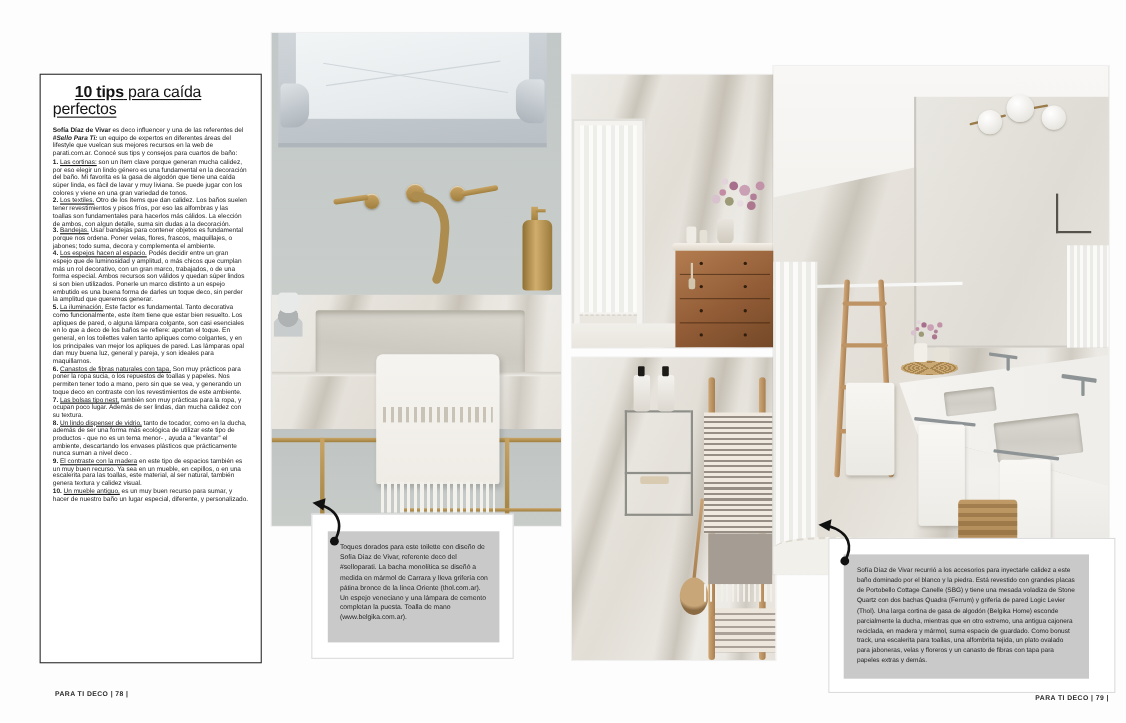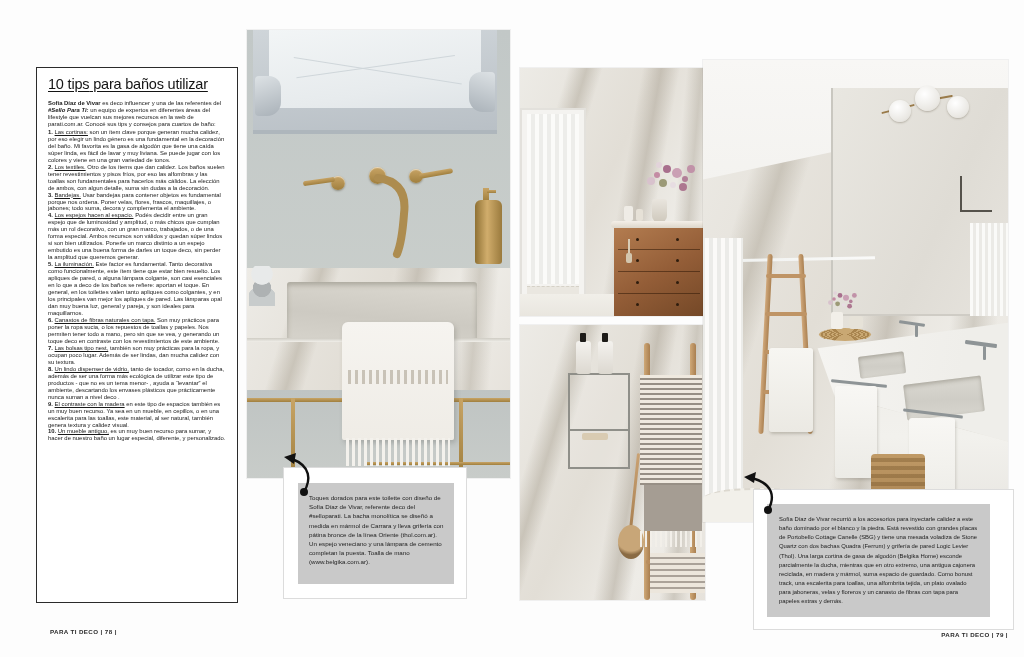--- a/index.html
+++ b/index.html
@@ -6,21 +6,21 @@
   .stage{position:relative;width:1024px;height:657px;background:#fdfdfd;overflow:hidden;
          font-family:"Liberation Sans",sans-serif;color:#141414;}
   .abs{position:absolute;}
   .photo{position:absolute;overflow:hidden;box-shadow:0 0 0 1px rgba(0,0,0,.05);}
 
   
   .tips-box{left:36px;top:67px;width:202px;height:536px;border:1.3px solid #2b2b2b;
             background:#fff;box-sizing:border-box;padding:9px 11px 6px 11px;}
   .tips-head{font-size:14.5px;line-height:1.1;margin:0 0 7px 0;font-weight:400;
              text-decoration:underline;text-underline-offset:2px;letter-spacing:-.2px;}
-  .tips-head .hb{font-weight:400;}
+  .tips-head .hb{font-weight:700;margin-left:20px;}
   .tips-body p{margin:0;font-size:5.9px;line-height:1.18;text-align:left;color:#1a1a1a;}
   .tips-body .b{font-weight:700;}
   .tips-body .bi{font-weight:700;font-style:italic;}
   .tips-body .u{text-decoration:underline;}
   .tips-body .intro{margin-bottom:1px;}
 
   
   .footer{font-size:6.2px;font-weight:700;letter-spacing:.4px;color:#2a2a2a;}
 
   
@@ -148,21 +148,21 @@
   .pD-rack{right:18px;top:88px;width:30px;height:34px;border-left:2px solid #55524b;border-bottom:2px solid #55524b;}
 
   .arrow-svg{position:absolute;overflow:visible;}
 </style>
 </head>
 <body>
 
 <div class="stage">
 
   <div class="abs tips-box">
-    <h1 class="tips-head"><span class="hb">10 tips</span><span> para baños utilizar</span></h1>
+    <h1 class="tips-head"><span class="hb">10 tips</span><span> para caída perfectos</span></h1>
     <div class="tips-body" id="tips-body">
         <p class="intro"><span class="b">Sofía Díaz de Vivar</span><span> es deco influencer y una de las referentes del </span><span class="bi">#Sello Para Ti:</span><span> un equipo de expertos en diferentes áreas del lifestyle que vuelcan sus mejores recursos en la web de parati.com.ar. Conocé sus tips y consejos para cuartos de baño:</span></p>
         <p><span class="b">1. </span><span class="u">Las cortinas:</span><span> son un ítem clave porque generan mucha calidez, por eso elegir un lindo género es una fundamental en la decoración del baño. Mi favorita es la gasa de algodón que tiene una caída súper linda, es fácil de lavar y muy liviana. Se puede jugar con los colores y viene en una gran variedad de tonos.</span></p>
         <p><span class="b">2. </span><span class="u">Los textiles.</span><span> Otro de los ítems que dan calidez. Los baños suelen tener revestimientos y pisos fríos, por eso las alfombras y las toallas son fundamentales para hacerlos más cálidos. La elección de ambos, con algun detalle, suma sin dudas a la decoración.</span></p>
         <p><span class="b">3. </span><span class="u">Bandejas.</span><span> Usar bandejas para contener objetos es fundamental porque nos ordena. Poner velas, flores, frascos, maquillajes, o jabones; todo suma, decora y complementa el ambiente.</span></p>
         <p><span class="b">4. </span><span class="u">Los espejos hacen al espacio.</span><span> Podés decidir entre un gran espejo que de luminosidad y amplitud, o más chicos que cumplan más un rol decorativo, con un gran marco, trabajados, o de una forma especial. Ambos recursos son válidos y quedan súper lindos si son bien utilizados. Ponerle un marco distinto a un espejo embutido es una buena forma de darles un toque deco, sin perder la amplitud que queremos generar.</span></p>
         <p><span class="b">5. </span><span class="u">La iluminación.</span><span> Este factor es fundamental. Tanto decorativa como funcionalmente, este ítem tiene que estar bien resuelto. Los apliques de pared, o alguna lámpara colgante, son casi esenciales en lo que a deco de los baños se refiere: aportan el toque. En general, en los toilettes valen tanto apliques como colgantes, y en los principales van mejor los apliques de pared. Las lámparas opal dan muy buena luz, general y pareja, y son ideales para maquillarnos.</span></p>
         <p><span class="b">6. </span><span class="u">Canastos de fibras naturales con tapa.</span><span> Son muy prácticos para poner la ropa sucia, o los repuestos de toallas y papeles. Nos permiten tener todo a mano, pero sin que se vea, y generando un toque deco en contraste con los revestimientos de este ambiente.</span></p>
         <p><span class="b">7. </span><span class="u">Las bolsas tipo nest,</span><span> también son muy prácticas para la ropa, y ocupan poco lugar. Además de ser lindas, dan mucha calidez con su textura.</span></p>
         <p><span class="b">8. </span><span class="u">Un lindo dispenser de vidrio,</span><span> tanto de tocador, como en la ducha, además de ser una forma más ecológica de utilizar este tipo de productos - que no es un tema menor- , ayuda a “levantar” el ambiente, descartando los envases plásticos que prácticamente nunca suman a nivel deco .</span></p>

